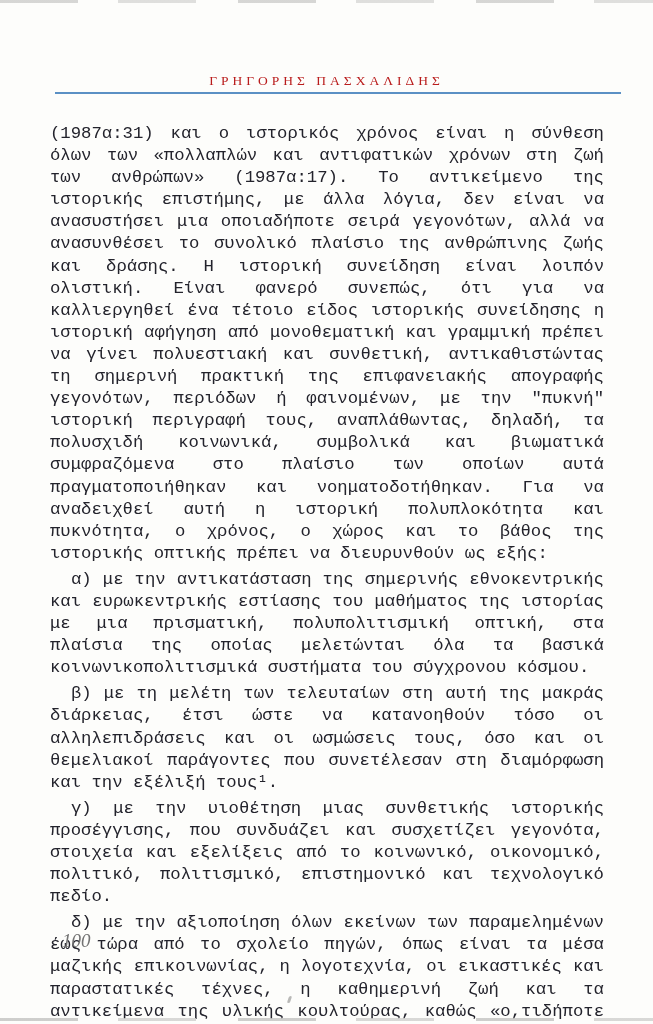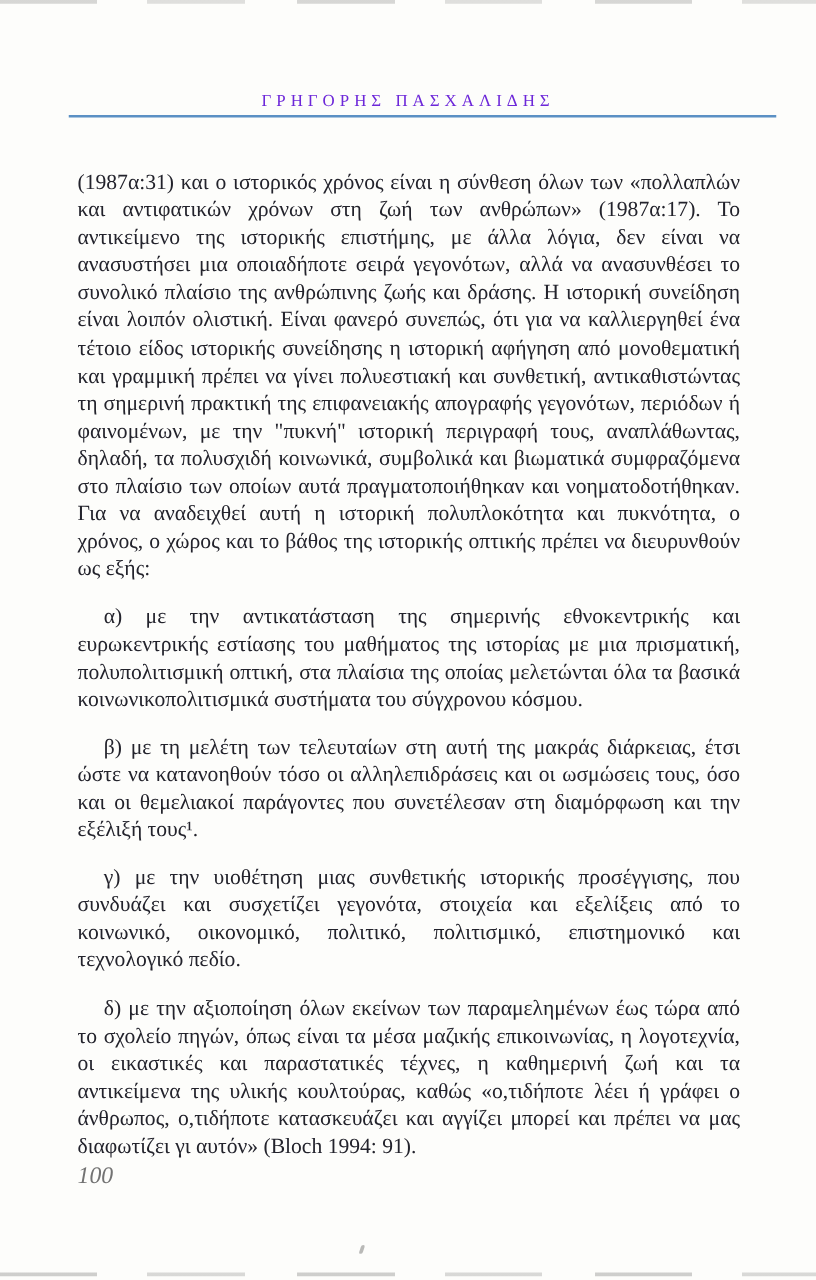--- a/index.html
+++ b/index.html
@@ -66,21 +66,21 @@
   
   .body-text {
     position: absolute;
     top: 119px;
     left: 46px;
     width: 562px;
     font-size: 17.3px;
     line-height: 22.1px;
     text-align: justify;
   }
-  .body-text p { margin: 16px; padding: 0; }
+  .body-text p { margin: 4px; padding: 0; font-family: Liberation Mono, monospace; }
   .body-text p.indent { text-indent: 21px; }
   
   .footnote {
     position: absolute;
     top: 886px;
     left: 46px;
     width: 562px;
     font-size: 14.3px;
     line-height: 19.5px;
     text-align: justify;
@@ -95,21 +95,21 @@
     font-style: italic;
   }
 </style>
 </head>
 <body>
 
 <div class="page">
 
   <div class="scan-edge top"></div>
 
-  <div class="running-head" style="color: #6d28d9;">ΓΡΗΓΟΡΗΣ ΠΑΣΧΑΛΙΔΗΣ</div>
+  <div class="running-head" style="color: #b91c1c;">ΓΡΗΓΟΡΗΣ ΠΑΣΧΑΛΙΔΗΣ</div>
 
   <hr class="header-rule" style="background-color: rgb(91, 144, 196);">
 
   <div class="body-text" style="color: rgb(35, 35, 44);">
     <p>(1987α:31) και ο ιστορικός χρόνος είναι η σύνθεση όλων των «πολλαπλών και αντιφατικών χρόνων στη ζωή των ανθρώπων» (1987α:17). Το αντικείμενο της ιστορικής επιστήμης, με άλλα λόγια, δεν είναι να ανασυστήσει μια οποιαδήποτε σειρά γεγονότων, αλλά να ανασυνθέσει το συνολικό πλαίσιο της ανθρώπινης ζωής και δράσης. Η ιστορική συνείδηση είναι λοιπόν ολιστική. Είναι φανερό συνεπώς, ότι για να καλλιεργηθεί  ένα τέτοιο είδος ιστορικής συνείδησης η ιστορική αφήγηση από μονοθεματική και γραμμική πρέπει να γίνει πολυεστιακή και συνθετική, αντικαθιστώντας τη σημερινή πρακτική της επιφανειακής απογραφής γεγονότων, περιόδων ή φαινομένων, με την "πυκνή" ιστορική περιγραφή τους, αναπλάθωντας, δηλαδή, τα πολυσχιδή κοινωνικά, συμβολικά και βιωματικά συμφραζόμενα στο πλαίσιο των οποίων αυτά πραγματοποιήθηκαν και νοηματοδοτήθηκαν. Για να αναδειχθεί αυτή η ιστορική πολυπλοκότητα και πυκνότητα, ο χρόνος, ο χώρος και το βάθος της ιστορικής οπτικής πρέπει να διευρυνθούν ως εξής:</p>
     <p class="indent">α) με την αντικατάσταση της σημερινής εθνοκεντρικής και ευρωκεντρικής εστίασης του μαθήματος της ιστορίας με μια πρισματική, πολυπολιτισμική οπτική, στα πλαίσια της οποίας μελετώνται όλα τα βασικά κοινωνικοπολιτισμικά συστήματα του σύγχρονου κόσμου.</p>
     <p class="indent">β) με τη μελέτη των τελευταίων στη αυτή της μακράς διάρκειας, έτσι ώστε να κατανοηθούν τόσο οι αλληλεπιδράσεις και οι ωσμώσεις τους, όσο και οι θεμελιακοί παράγοντες που συνετέλεσαν στη διαμόρφωση και την εξέλιξή τους¹.</p>
     <p class="indent">γ) με την υιοθέτηση μιας συνθετικής ιστορικής προσέγγισης, που συνδυάζει και συσχετίζει γεγονότα, στοιχεία και εξελίξεις από το κοινωνικό, οικονομικό, πολιτικό, πολιτισμικό, επιστημονικό και τεχνολογικό πεδίο.</p>
     <p class="indent">δ) με την αξιοποίηση όλων εκείνων των παραμελημένων έως τώρα από το σχολείο πηγών, όπως είναι τα μέσα μαζικής επικοινωνίας, η λογοτεχνία, οι εικαστικές και παραστατικές τέχνες, η καθημερινή ζωή και τα αντικείμενα της υλικής κουλτούρας, καθώς «ο,τιδήποτε λέει ή γράφει ο άνθρωπος, ο,τιδήποτε κατασκευάζει και αγγίζει μπορεί και πρέπει να μας διαφωτίζει γι αυτόν» (Bloch 1994: 91).</p>
   </div>

